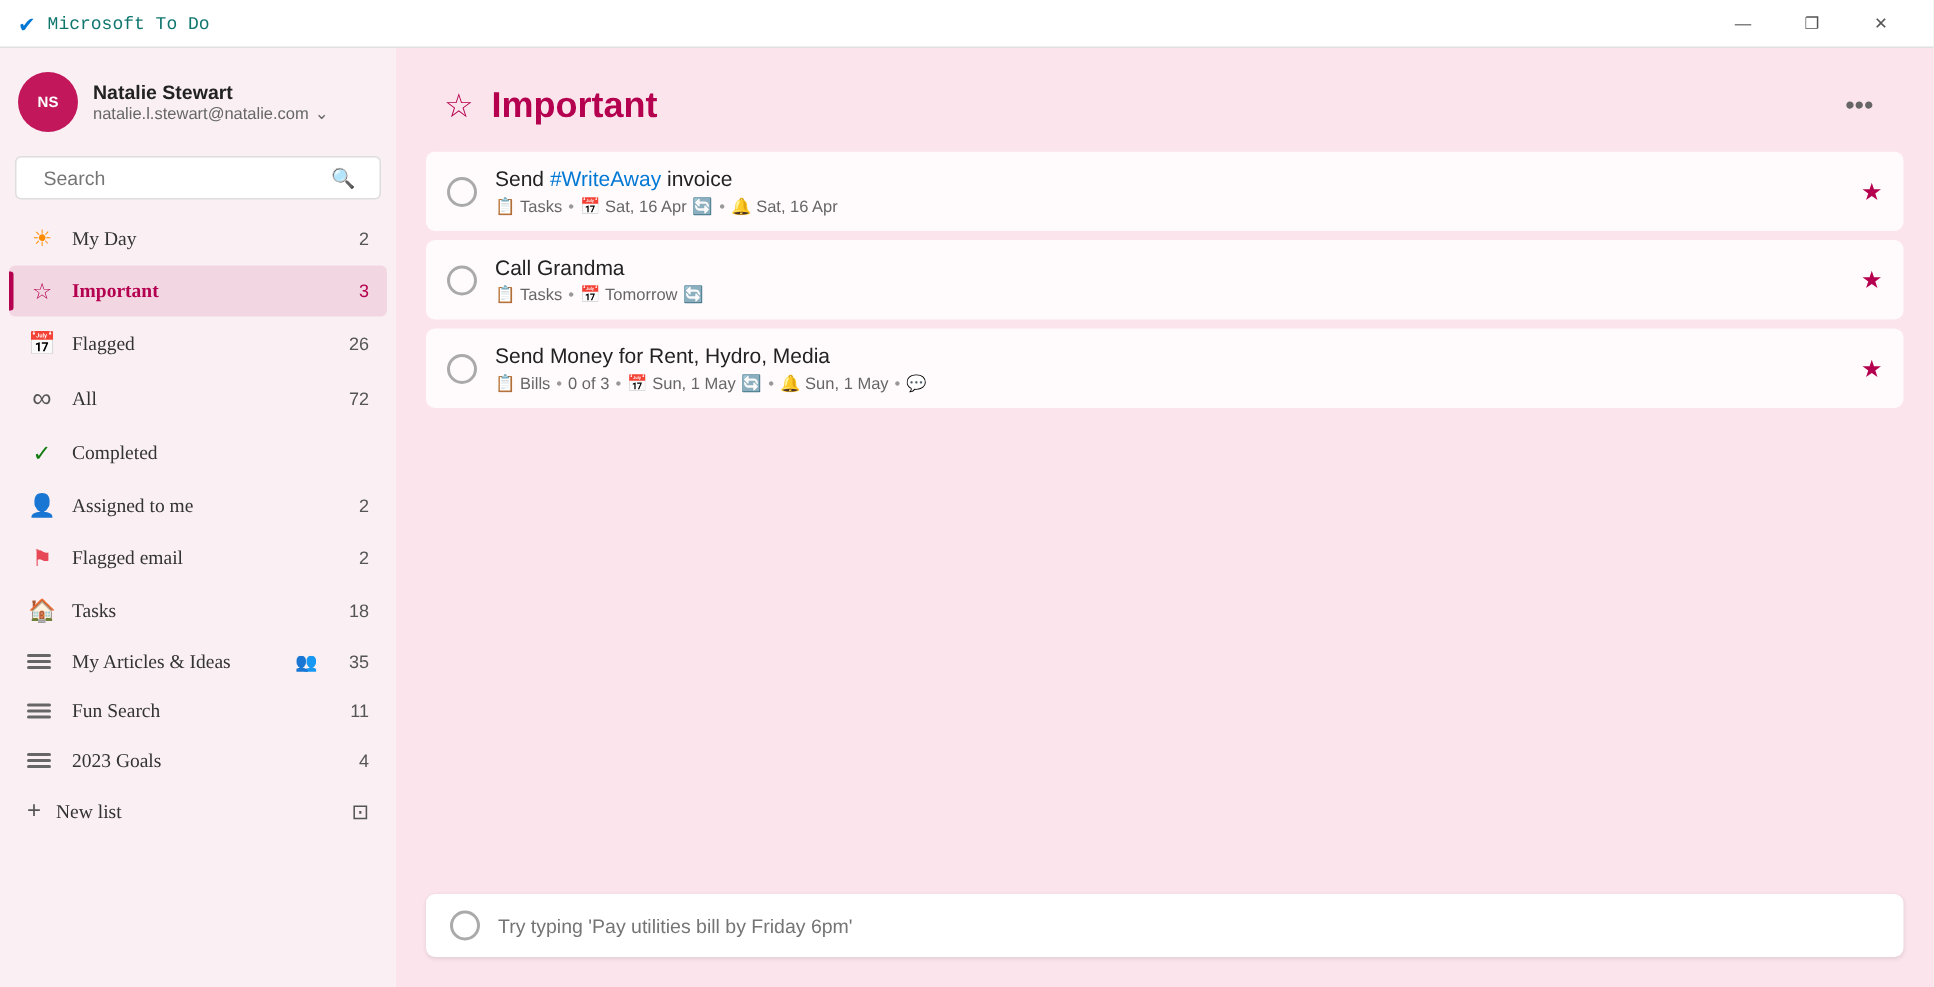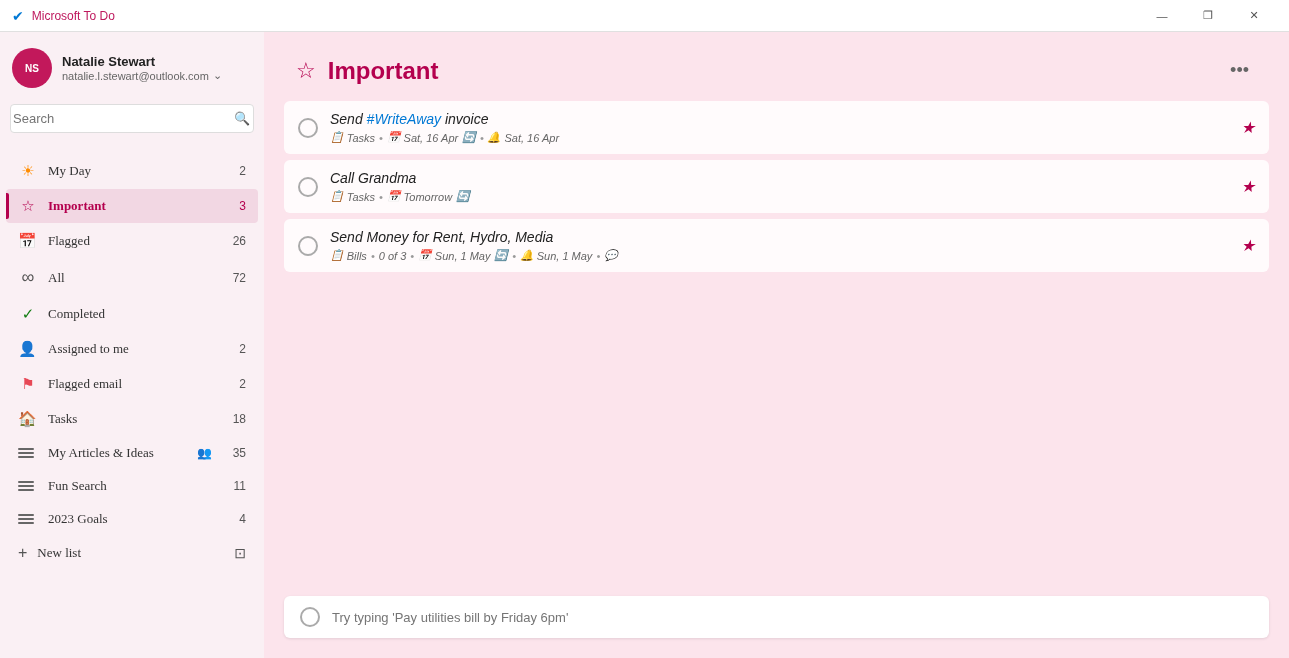--- a/index.html
+++ b/index.html
@@ -10,21 +10,21 @@
       height: 32px;
       background: #ffffff;
       display: flex;
       align-items: center;
       padding: 0 12px;
       justify-content: space-between;
       border-bottom: 1px solid #e0e0e0;
     }
     .title-bar-left { display: flex; align-items: center; gap: 8px; }
     .title-bar-logo { color: #0078d4; font-size: 14px; }
-    .title-bar-title { font-size: 12px; color: #be185d; }
+    .title-bar-title { font-size: 12px; color: #0f766e; font-family: Liberation Mono, monospace; }
     .title-bar-controls { display: flex; gap: 0; }
     .title-bar-btn {
       width: 46px; height: 32px;
       border: none; background: transparent;
       cursor: pointer; font-size: 11px; color: #555;
       display: flex; align-items: center; justify-content: center;
     }
 
     
     .app-body { display: flex; flex: 1; overflow: hidden; }
@@ -54,26 +54,26 @@
       display: flex; align-items: center; justify-content: center;
       font-size: 10px; font-weight: 600;
       flex-shrink: 0;
     }
     .user-info { flex: 1; min-width: 0; }
     .user-name { font-size: 13px; font-weight: 600; color: #222; }
     .user-email { font-size: 11px; color: #666; display: flex; align-items: center; gap: 4px; }
 
     
     .search-box {
-      margin: 4px 10px 20px 10px;
+      margin: 4px 10px 8px 10px;
       display: flex;
       align-items: center;
       background: white;
       border-radius: 4px;
-      padding: 6px 2px;
+      padding: 6px 18px;
       gap: 16px;
       border: 1px solid #ddd;
     }
     .search-box input {
       border: none; outline: none; background: transparent;
       font-size: 13px; color: #333; flex: 1;
     }
     .search-icon { color: #666; font-size: 13px; }
 
     
@@ -143,21 +143,20 @@
     .more-btn {
       background: transparent; border: none; cursor: pointer;
       font-size: 18px; color: #666; padding: 4px 8px; border-radius: 4px;
     }
 
     
     .tasks-list {
       flex: 1;
       padding: 0 20px;
       overflow-y: auto;
-      font-style: italic;
     }
     .task-item {
       background: rgba(255,255,255,0.85);
       border-radius: 6px;
       margin-bottom: 6px;
       padding: 10px 14px;
       display: flex;
       align-items: center;
       gap: 12px;
     }
@@ -236,21 +235,21 @@
 
 <div class="app-body">
 
   <div class="sidebar">
 
     <div class="user-profile">
       <div class="avatar">NS</div>
       <div class="user-info">
         <div class="user-name">Natalie Stewart</div>
         <div class="user-email">
-          <span>natalie.l.stewart@outlook.com</span>
+          <span>natalie.l.stewart@natalie.com</span>
           <span>⌄</span>
         </div>
       </div>
     </div>
 
     <div class="search-box">
       <input type="text" placeholder="Search" style="">
       <span class="search-icon">🔍</span>
     </div>
 

